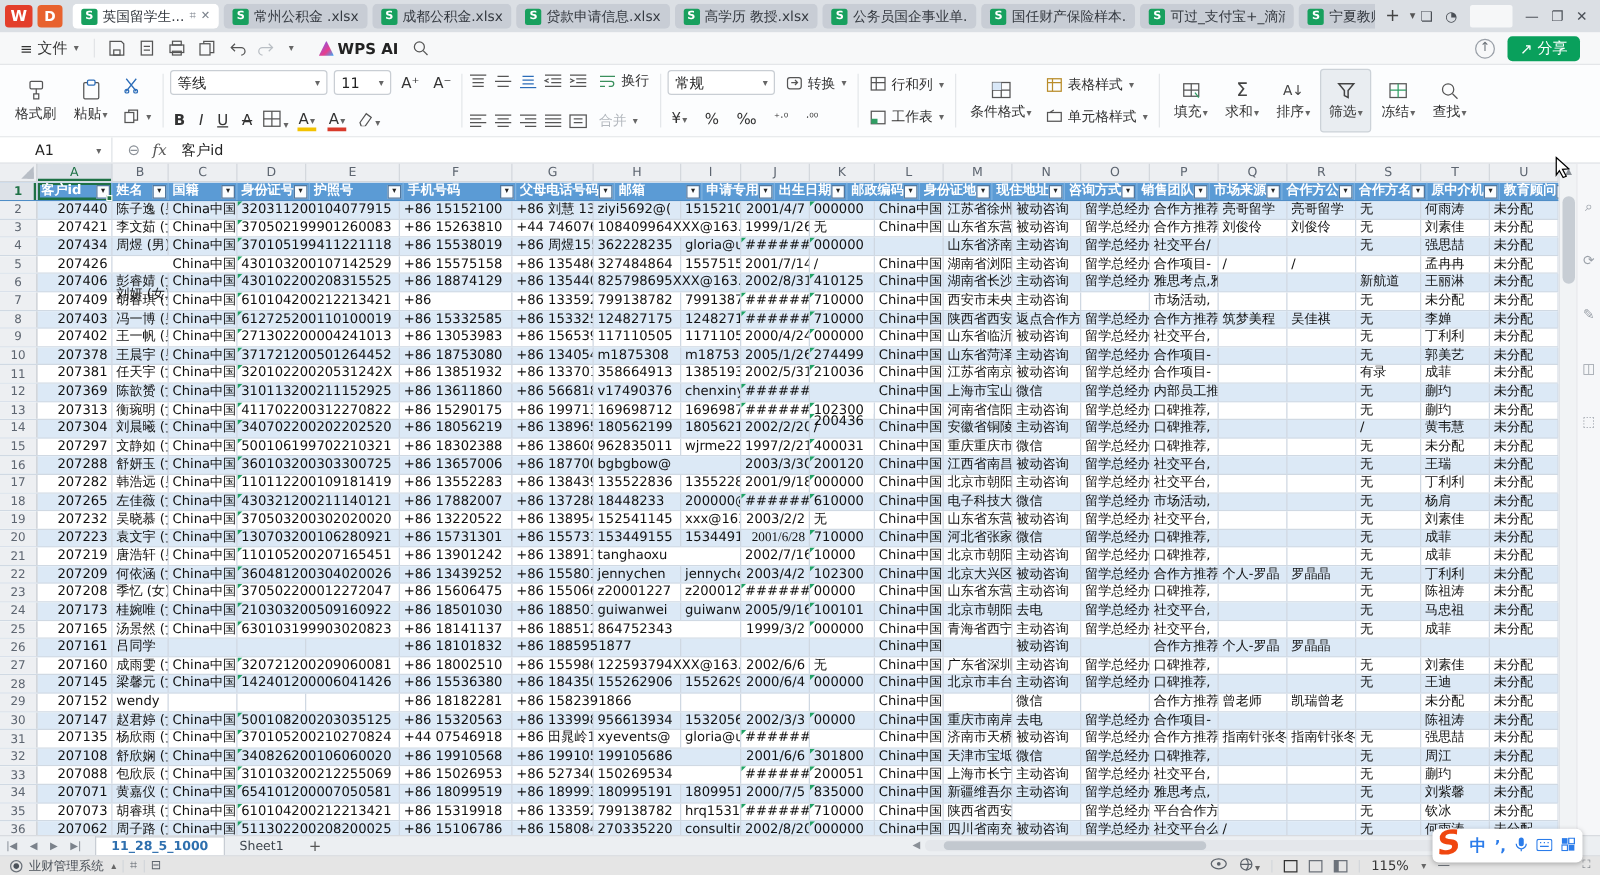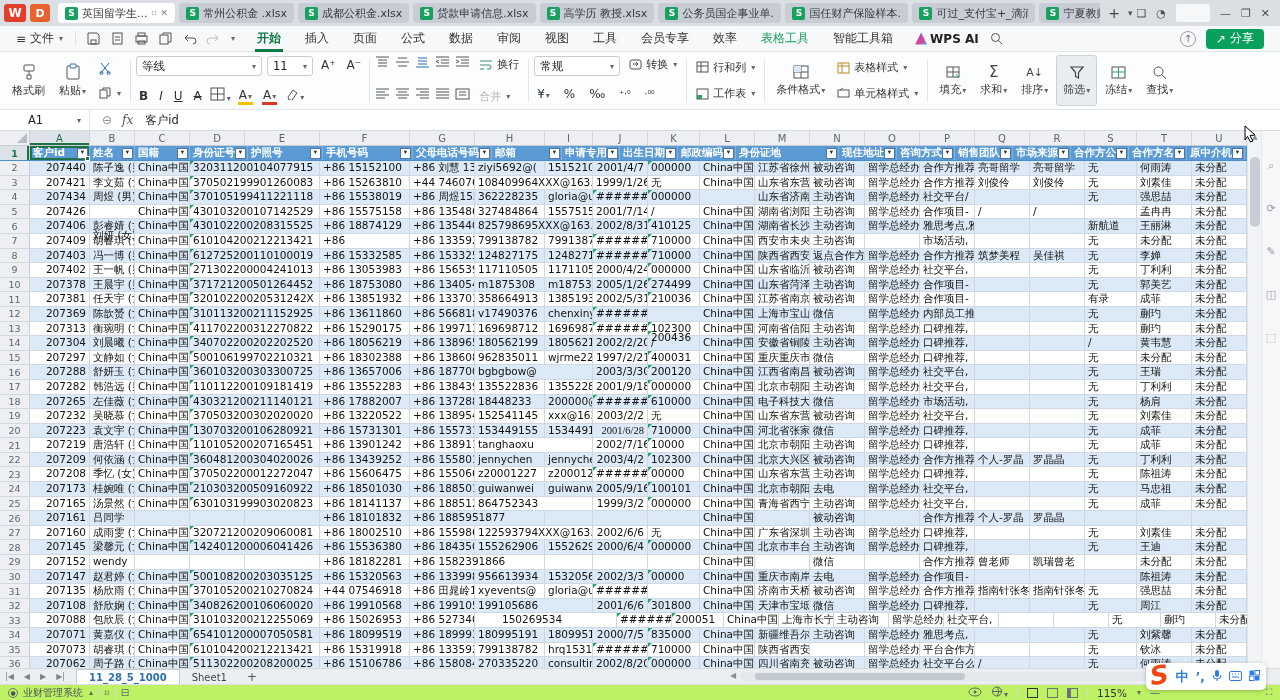--- a/index.html
+++ b/index.html
@@ -52,21 +52,21 @@
           border-bottom:1px solid #e2e5e8;display:flex;align-items:stretch;padding:3px 6px;}
   .vsep{width:1px;background:#e4e7ea;margin:4px 5px;flex:0 0 auto;}
   .rgroup{display:flex;flex:0 0 auto;align-items:stretch;gap:2px;}
   .bigbtn{display:flex;flex-direction:column;align-items:center;justify-content:center;gap:2px;
           padding:2px 6px;border-radius:3px;font-size:11px;color:#333;white-space:nowrap;}
   .bigbtn svg{display:block;}
   .bigbtn.pressed{background:#e9edf1;border:1px solid #ccd2d8;}
   .stackcol{display:flex;flex-direction:column;justify-content:space-around;}
   .stackrow{display:flex;align-items:center;gap:4px;font-size:11px;color:#333;padding:1px 4px;white-space:nowrap;}
   .fcol{display:flex;flex-direction:column;justify-content:space-between;padding:1px 0;}
-  .frow{display:flex;align-items:flex-start;gap:5px;}
+  .frow{display:flex;align-items:center;gap:5px;}
   .combo{height:20px;border:1px solid #c9ced4;border-radius:3px;background:#fff;display:flex;
          align-items:center;justify-content:space-between;padding:0 5px;font-size:11.5px;color:#222;}
   .tbtn{font-size:12px;color:#333;padding:0 3px;line-height:18px;}
   .tbtn.b{font-weight:bold;} .tbtn.i{font-style:italic;} .tbtn.u{text-decoration:underline;}
   .tbtn.strike{text-decoration:line-through;}
   .colorA{position:relative;padding:0 3px;font-size:12px;line-height:16px;}
   .colorA i{position:absolute;left:2px;right:2px;bottom:0;height:3px;display:block;}
   .car2{font-size:8px;color:#666;margin-left:1px;}
   .alicon{width:15px;height:12px;display:inline-block;}
   .grayed{color:#b3b8be;}
@@ -124,21 +124,21 @@
             border-top:1px solid #d8dbe0;display:flex;align-items:center;font-size:10px;}
   .snav{color:#7b828b;font-size:8px;padding:0 5px;}
   .stab{height:16px;display:flex;align-items:center;padding:0 12px;color:#3c434b;}
   .stab.active{background:#fff;border:1px solid #c8cdd4;border-bottom:none;color:#2e6fae;font-weight:bold;}
   .saddbtn{padding:0 8px;color:#555;font-size:12px;}
   #hscroll{position:absolute;left:740px;top:672px;width:505px;height:9px;background: #e4e7eb;border-radius:4px;}
   #hthumb{position:absolute;left:15px;top:1px;width:210px;height:7px;background:#c2c8cf;border-radius:4px;}
   .harrow{position:absolute;top:671px;color:#8a9097;font-size:8px;}
 
   
-  #statusbar{position:absolute;left:0;top:684px;width:1280px;height:16px;background:#bef264;
+  #statusbar{position:absolute;left:0;top:684px;width:1280px;height:16px;background:#e5e5e5;
              border-top:1px solid #dcdfe3;display:flex;align-items:center;font-size:10px;color:#4c525a;}
   #statusbar .sl{display:flex;align-items:center;gap:5px;padding:0 8px;}
   #statusbar .sr{margin-left:auto;display:flex;align-items:center;gap:9px;padding-right:120px;}
   .sdot{width:10px;height:10px;border:1px solid #6c727a;border-radius:50%;display:inline-flex;
         align-items:center;justify-content:center;font-size:6px;}
   .ssep{width:1px;height:10px;background:#d4d7db;}
   .sicon{color:#5c636b;font-size:10px;}
   .viewbox{width:11px;height:10px;border:1px solid #6c727a;display:inline-block;}
   .viewbox.split{border-left-width:4px;}
   .zoomtxt{font-size:10.5px;color:#333;}
@@ -251,34 +251,20 @@
           </svg>
         </span>
       <span class="qicon">
           <svg width="15" height="15">
             <path d="M12 7H4a3 3 0 000 6" fill="none" stroke="#b9bec4"></path>
             <path d="M9 4l3 3-3 3" fill="none" stroke="#b9bec4"></path>
           </svg>
         </span>
       <span class="car2">▾</span>
     </div>
-    <div id="menuitems" style="display:flex;align-items:center;">
-        <span class="menuitem active">开始</span>
-        <span class="menuitem">插入</span>
-        <span class="menuitem">页面</span>
-        <span class="menuitem">公式</span>
-        <span class="menuitem">数据</span>
-        <span class="menuitem">审阅</span>
-        <span class="menuitem">视图</span>
-        <span class="menuitem">工具</span>
-        <span class="menuitem">会员专享</span>
-        <span class="menuitem">效率</span>
-        <span class="menuitem ctx">表格工具</span>
-        <span class="menuitem">智能工具箱</span>
-      </div>
     <div id="wpsai">
       <span class="ailogo"></span>
       <span>WPS AI</span>
     </div>
     <span class="qicon">
         <svg width="15" height="15">
           <circle cx="6.5" cy="6.5" r="4" fill="none" stroke="#555"></circle>
           <path d="M9.5 9.5l3.5 3.5" stroke="#555"></path>
         </svg>
       </span>
@@ -598,21 +584,21 @@
           <span class="fbtn">▾</span>
         </div>
         <div class="c" style="flex-basis: 55px;">
           <span class="hl">出生日期</span>
           <span class="fbtn">▾</span>
         </div>
         <div class="c" style="flex-basis: 52px;">
           <span class="hl">邮政编码</span>
           <span class="fbtn">▾</span>
         </div>
-        <div class="c" style="flex-basis: 55px; gap: 45px;">
+        <div class="c" style="flex-basis: 55px;">
           <span class="hl">身份证地</span>
           <span class="fbtn">▾</span>
         </div>
         <div class="c" style="flex-basis: 55px;">
           <span class="hl">现住地址</span>
           <span class="fbtn">▾</span>
         </div>
         <div class="c" style="flex-basis: 55px;">
           <span class="hl">咨询方式</span>
           <span class="fbtn">▾</span>
@@ -1349,21 +1335,21 @@
         <div class="c" style="flex-basis: 55px;">未分配</div>
       </div>
       <div class="r">
         <div class="rn">33</div>
         <div class="c num" style="flex-basis: 60px;">207088</div>
         <div class="c" style="flex-basis: 45px;">包欣辰 (女</div>
         <div class="c" style="flex-basis: 55px;">China中国</div>
         <div class="c tri" style="flex-basis: 130px;">310103200212255069</div>
         <div class="c" style="flex-basis: 90px;">+86 15026953</div>
         <div class="c" style="flex-basis: 65px;">+86 52734062</div>
-        <div class="c" style="flex-basis: 118px; margin-left: 24px;">150269534</div>
+        <div class="c" style="flex-basis: 118px;">150269534</div>
         <div class="c num tri" style="flex-basis: 55px;">########</div>
         <div class="c tri" style="flex-basis: 52px;">200051</div>
         <div class="c" style="flex-basis: 55px;">China中国</div>
         <div class="c" style="flex-basis: 55px;">上海市长宁</div>
         <div class="c" style="flex-basis: 55px;">主动咨询</div>
         <div class="c" style="flex-basis: 55px;">留学总经办</div>
         <div class="c" style="flex-basis: 55px;">社交平台,</div>
         <div class="c" style="flex-basis: 55px;"></div>
         <div class="c" style="flex-basis: 55px;"></div>
         <div class="c" style="flex-basis: 52px;">无</div>

